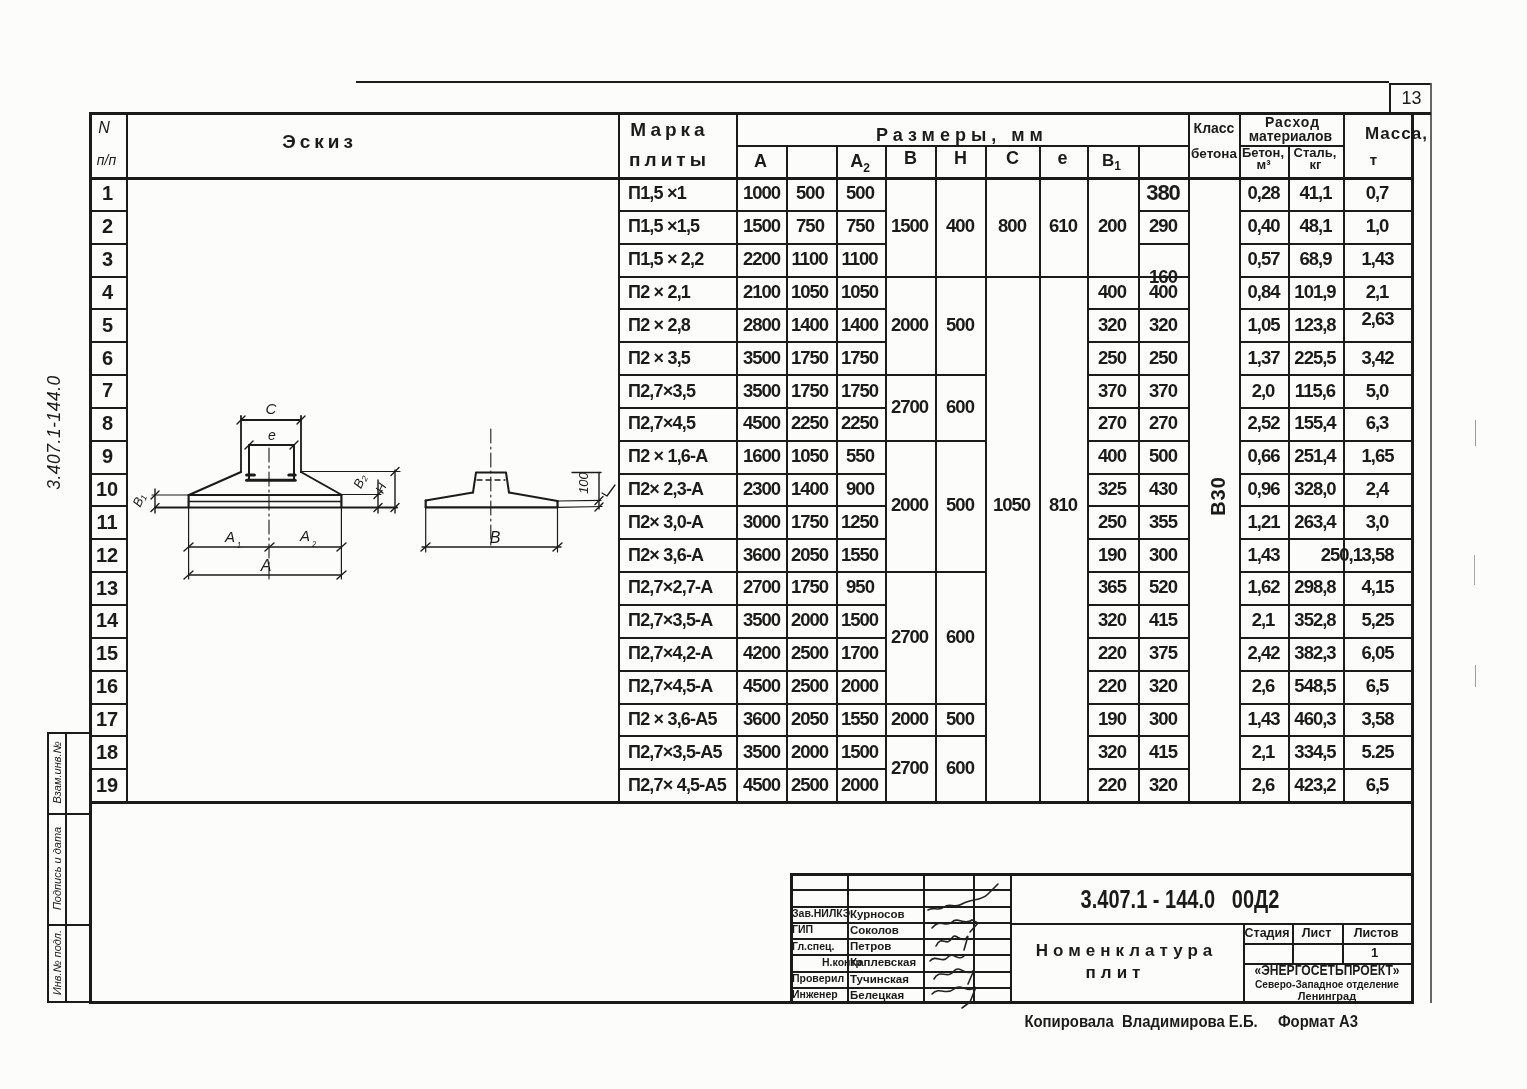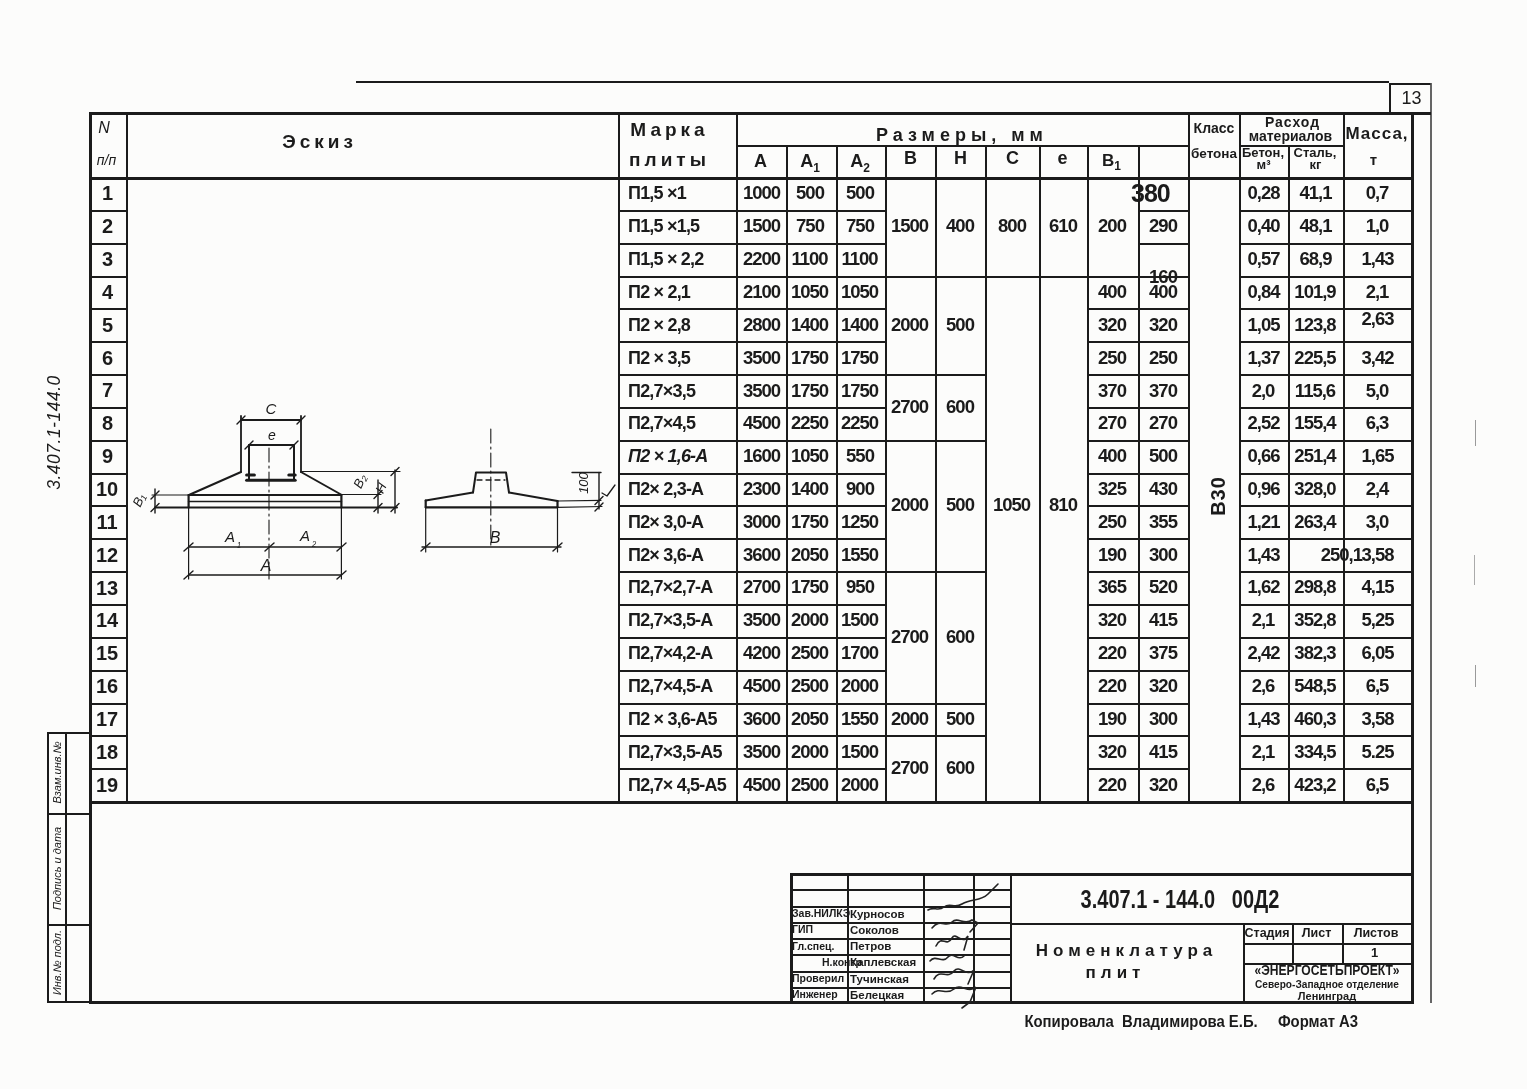--- a/index.html
+++ b/index.html
@@ -178,47 +178,46 @@
 <div style="position:absolute;white-space:nowrap;font-size:14px;line-height:17px;width:125px;height:17px;left:44px;text-align:center;top:152px;"><i>п/п</i></div>
 
 <div style="position:absolute;white-space:nowrap;font-size:19px;line-height:23px;width:111px;height:23px;left:264px;text-align:center;top:130px;letter-spacing:4px;font-weight:bold;">Эскиз</div>
 
 <div style="position:absolute;white-space:nowrap;font-size:19px;line-height:23px;width:111px;height:23px;left:614px;text-align:center;top:118px;letter-spacing:4px;font-weight:bold;">Марка</div>
 <div style="position:absolute;white-space:nowrap;font-size:19px;line-height:23px;width:111px;height:23px;left:614px;text-align:center;top:148px;letter-spacing:4px;font-weight:bold;">плиты</div>
 
 <div style="position:absolute;white-space:nowrap;font-size:18px;line-height:22px;width:242px;height:22px;left:841px;text-align:center;top:124px;letter-spacing:5px;font-weight:bold;">Размеры,  мм</div>
 
 <div style="position:absolute;white-space:nowrap;font-size:18px;line-height:22px;width:33px;height:22px;left:744px;text-align:center;top:150px;font-weight:bold;">А</div>
-<div style="position:absolute;white-space:nowrap;font-size:18px;line-height:22px;width:506px;height:22px;left:557px;text-align:center;top:150px;font-weight:bold;">А<sub style="font-size:12px">1</sub></div>
 <div style="position:absolute;white-space:nowrap;font-size:18px;line-height:22px;width:506px;height:22px;left:607px;text-align:center;top:150px;font-weight:bold;">А<sub style="font-size:12px">2</sub></div>
 <div style="position:absolute;white-space:nowrap;font-size:18px;line-height:22px;width:33px;height:22px;left:894px;text-align:center;top:147px;font-weight:bold;">В</div>
 <div style="position:absolute;white-space:nowrap;font-size:18px;line-height:22px;width:33px;height:22px;left:944px;text-align:center;top:147px;font-weight:bold;">Н</div>
 <div style="position:absolute;white-space:nowrap;font-size:18px;line-height:22px;width:33px;height:22px;left:996px;text-align:center;top:147px;font-weight:bold;">С</div>
 <div style="position:absolute;white-space:nowrap;font-size:18px;line-height:22px;width:33px;height:22px;left:1046px;text-align:center;top:147px;font-weight:bold;">е</div>
 <div style="position:absolute;white-space:nowrap;font-size:17px;line-height:20px;width:479px;height:20px;left:872px;text-align:center;top:151px;font-weight:bold;">В<sub style="font-size:12px">1</sub></div>
 
 <div style="position:absolute;white-space:nowrap;font-size:14px;line-height:17px;width:72px;height:17px;left:1178px;text-align:center;top:120px;font-weight:bold;">Класс</div>
 <div style="position:absolute;white-space:nowrap;font-size:13.5px;line-height:16px;width:80px;height:16px;left:1174px;text-align:center;top:146px;font-weight:bold;">бетона</div>
 
 <div style="position:absolute;white-space:nowrap;font-size:14px;line-height:17px;width:89px;height:17px;left:1248px;text-align:center;top:114px;letter-spacing:1px;font-weight:bold;">Расход</div>
 <div style="position:absolute;white-space:nowrap;font-size:14px;line-height:17px;width:125px;height:17px;left:1228px;text-align:center;top:128px;font-weight:bold;">материалов</div>
 <div style="position:absolute;white-space:nowrap;font-size:13px;line-height:16px;width:78px;height:16px;left:1224px;text-align:center;top:145px;font-weight:bold;">Бетон,</div>
 <div style="position:absolute;white-space:nowrap;font-size:13px;line-height:16px;width:39px;height:16px;left:1244px;text-align:center;top:157px;font-weight:bold;">м³</div>
 <div style="position:absolute;white-space:nowrap;font-size:13px;line-height:16px;width:78px;height:16px;left:1276px;text-align:center;top:145px;font-weight:bold;">Сталь,</div>
 <div style="position:absolute;white-space:nowrap;font-size:13px;line-height:16px;width:39px;height:16px;left:1296px;text-align:center;top:157px;font-weight:bold;">кг</div>
 
-<div style="position:absolute;white-space:nowrap;font-size:17px;line-height:20px;width:102px;height:20px;left:1326px;text-align:center;top:124px;letter-spacing:1px;font-weight:bold;">Масса,</div>
+<div style="position:absolute;white-space:nowrap;font-size:17px;line-height:20px;width:102px;height:20px;left:1326px;text-align:right;top:124px;letter-spacing:1px;font-weight:bold;">Масса,</div>
 <div style="position:absolute;white-space:nowrap;font-size:15px;line-height:18px;width:31px;height:18px;left:1358px;text-align:center;top:151px;font-weight:bold;">т</div>
 
 <div style="position:absolute;white-space:nowrap;font-size:20px;line-height:24px;width:35px;height:24px;left:90px;text-align:center;top:181px;font-weight:bold;">1</div>
 <div style="position:absolute;white-space:nowrap;font-size:18px;line-height:22px;width:110px;height:22px;left:628px;text-align:left;top:182px;letter-spacing:-0.8px;font-weight:bold;">П1,5 ×1</div>
 <div style="position:absolute;white-space:nowrap;font-size:18.5px;line-height:22px;width:79px;height:22px;left:722px;text-align:center;top:182px;letter-spacing:-1px;font-weight:bold;">1000</div>
 <div style="position:absolute;white-space:nowrap;font-size:18.5px;line-height:22px;width:64px;height:22px;left:778px;text-align:center;top:182px;letter-spacing:-1px;font-weight:bold;">500</div>
 <div style="position:absolute;white-space:nowrap;font-size:18.5px;line-height:22px;width:64px;height:22px;left:828px;text-align:center;top:182px;letter-spacing:-1px;font-weight:bold;">500</div>
-<div style="position:absolute;white-space:nowrap;font-size:25px;line-height:22px;width:64px;height:22px;left:1131px;top:182px;letter-spacing:-1px;font-weight:bold;">380</div>
+<div style="position:absolute;white-space:nowrap;font-size:22px;line-height:22px;width:64px;height:22px;left:1131px;text-align:center;top:182px;letter-spacing:-1px;font-weight:bold;">380</div>
 <div style="position:absolute;white-space:nowrap;font-size:18.5px;line-height:22px;width:79px;height:22px;left:1224px;text-align:center;top:182px;letter-spacing:-1px;font-weight:bold;">0,28</div>
 <div style="position:absolute;white-space:nowrap;font-size:18.5px;line-height:22px;width:79px;height:22px;left:1276px;text-align:center;top:182px;letter-spacing:-1px;font-weight:bold;">41,1</div>
 <div style="position:absolute;white-space:nowrap;font-size:18.5px;line-height:22px;width:64px;height:22px;left:1345px;text-align:center;top:182px;letter-spacing:-1px;font-weight:bold;">0,7</div>
 
 <div style="position:absolute;white-space:nowrap;font-size:20px;line-height:24px;width:35px;height:24px;left:90px;text-align:center;top:214px;font-weight:bold;">2</div>
 <div style="position:absolute;white-space:nowrap;font-size:18px;line-height:22px;width:110px;height:22px;left:628px;text-align:left;top:215px;letter-spacing:-0.8px;font-weight:bold;">П1,5 ×1,5</div>
 <div style="position:absolute;white-space:nowrap;font-size:18.5px;line-height:22px;width:79px;height:22px;left:722px;text-align:center;top:215px;letter-spacing:-1px;font-weight:bold;">1500</div>
 <div style="position:absolute;white-space:nowrap;font-size:18.5px;line-height:22px;width:64px;height:22px;left:778px;text-align:center;top:215px;letter-spacing:-1px;font-weight:bold;">750</div>
 <div style="position:absolute;white-space:nowrap;font-size:18.5px;line-height:22px;width:64px;height:22px;left:828px;text-align:center;top:215px;letter-spacing:-1px;font-weight:bold;">750</div>
 <div style="position:absolute;white-space:nowrap;font-size:18.5px;line-height:22px;width:64px;height:22px;left:1131px;text-align:center;top:215px;letter-spacing:-1px;font-weight:bold;">290</div>
@@ -285,21 +284,21 @@
 <div style="position:absolute;white-space:nowrap;font-size:18.5px;line-height:22px;width:79px;height:22px;left:722px;text-align:center;top:412px;letter-spacing:-1px;font-weight:bold;">4500</div>
 <div style="position:absolute;white-space:nowrap;font-size:18.5px;line-height:22px;width:79px;height:22px;left:770px;text-align:center;top:412px;letter-spacing:-1px;font-weight:bold;">2250</div>
 <div style="position:absolute;white-space:nowrap;font-size:18.5px;line-height:22px;width:79px;height:22px;left:820px;text-align:center;top:412px;letter-spacing:-1px;font-weight:bold;">2250</div>
 <div style="position:absolute;white-space:nowrap;font-size:18.5px;line-height:22px;width:64px;height:22px;left:1080px;text-align:center;top:412px;letter-spacing:-1px;font-weight:bold;">270</div>
 <div style="position:absolute;white-space:nowrap;font-size:18.5px;line-height:22px;width:64px;height:22px;left:1131px;text-align:center;top:412px;letter-spacing:-1px;font-weight:bold;">270</div>
 <div style="position:absolute;white-space:nowrap;font-size:18.5px;line-height:22px;width:79px;height:22px;left:1224px;text-align:center;top:412px;letter-spacing:-1px;font-weight:bold;">2,52</div>
 <div style="position:absolute;white-space:nowrap;font-size:18.5px;line-height:22px;width:94px;height:22px;left:1268px;text-align:center;top:412px;letter-spacing:-1px;font-weight:bold;">155,4</div>
 <div style="position:absolute;white-space:nowrap;font-size:18.5px;line-height:22px;width:64px;height:22px;left:1345px;text-align:center;top:412px;letter-spacing:-1px;font-weight:bold;">6,3</div>
 
 <div style="position:absolute;white-space:nowrap;font-size:20px;line-height:24px;width:35px;height:24px;left:90px;text-align:center;top:444px;font-weight:bold;">9</div>
-<div style="position:absolute;white-space:nowrap;font-size:18px;line-height:22px;width:110px;height:22px;left:628px;text-align:left;top:445px;letter-spacing:-0.8px;font-weight:bold;font-style:italic;">П2 × 1,6-А</div>
+<div style="position:absolute;white-space:nowrap;font-size:18px;line-height:22px;width:110px;height:22px;left:628px;text-align:left;top:445px;letter-spacing:-0.8px;font-weight:bold;">П2 × 1,6-А</div>
 <div style="position:absolute;white-space:nowrap;font-size:18.5px;line-height:22px;width:79px;height:22px;left:722px;text-align:center;top:445px;letter-spacing:-1px;font-weight:bold;">1600</div>
 <div style="position:absolute;white-space:nowrap;font-size:18.5px;line-height:22px;width:79px;height:22px;left:770px;text-align:center;top:445px;letter-spacing:-1px;font-weight:bold;">1050</div>
 <div style="position:absolute;white-space:nowrap;font-size:18.5px;line-height:22px;width:64px;height:22px;left:828px;text-align:center;top:445px;letter-spacing:-1px;font-weight:bold;">550</div>
 <div style="position:absolute;white-space:nowrap;font-size:18.5px;line-height:22px;width:64px;height:22px;left:1080px;text-align:center;top:445px;letter-spacing:-1px;font-weight:bold;">400</div>
 <div style="position:absolute;white-space:nowrap;font-size:18.5px;line-height:22px;width:64px;height:22px;left:1131px;text-align:center;top:445px;letter-spacing:-1px;font-weight:bold;">500</div>
 <div style="position:absolute;white-space:nowrap;font-size:18.5px;line-height:22px;width:79px;height:22px;left:1224px;text-align:center;top:445px;letter-spacing:-1px;font-weight:bold;">0,66</div>
 <div style="position:absolute;white-space:nowrap;font-size:18.5px;line-height:22px;width:94px;height:22px;left:1268px;text-align:center;top:445px;letter-spacing:-1px;font-weight:bold;">251,4</div>
 <div style="position:absolute;white-space:nowrap;font-size:18.5px;line-height:22px;width:79px;height:22px;left:1338px;text-align:center;top:445px;letter-spacing:-1px;font-weight:bold;">1,65</div>
 
 <div style="position:absolute;white-space:nowrap;font-size:20px;line-height:24px;width:50px;height:24px;left:82px;text-align:center;top:477px;font-weight:bold;">10</div>

